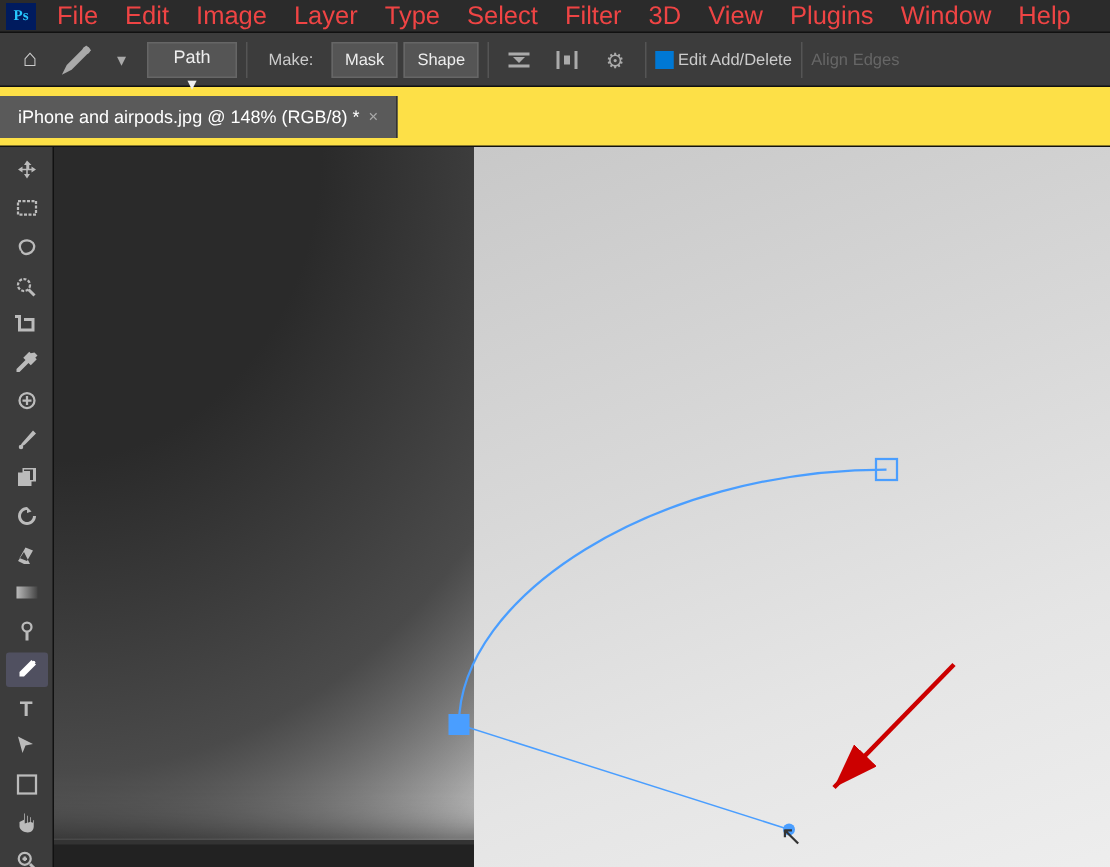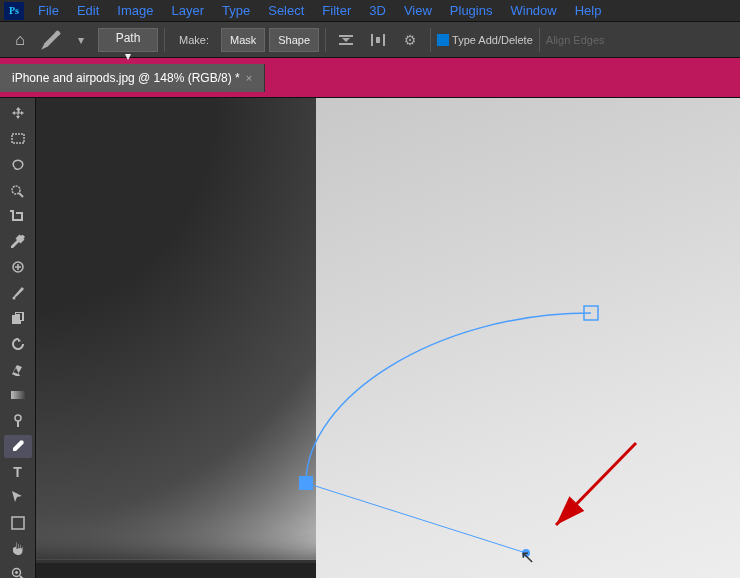--- a/index.html
+++ b/index.html
@@ -6,21 +6,21 @@
     body { width: 740px; height: 578px; overflow: hidden; font-family: Arial, sans-serif; font-size: 12px; background: #1e1e1e; }
 
     
     .menu-bar {
       display: flex; align-items: center;
       background: #2b2b2b; height: 22px;
       padding: 0 4px; gap: 2px;
       border-bottom: 1px solid #111;
     }
     .menu-bar-logo { width: 20px; height: 20px; margin-right: 4px; display: flex; align-items: center; justify-content: center; }
-    .menu-item { color: #3b82f6; font-size: 13px; padding: 2px 8px; cursor: pointer; white-space: nowrap; }
+    .menu-item { color: #ef4444; font-size: 17px; padding: 2px 8px; cursor: pointer; white-space: nowrap; }
 
     
     .options-bar {
       display: flex; align-items: center;
       background: #3c3c3c; height: 36px;
       padding: 0 6px; gap: 4px;
       border-bottom: 1px solid #111;
     }
     .home-btn { width: 28px; height: 28px; display: flex; align-items: center; justify-content: center; color: #ccc; font-size: 16px; }
     .pen-tool-icon { width: 26px; height: 26px; display: flex; align-items: center; justify-content: center; color: #aaa; font-size: 14px; }
@@ -36,21 +36,21 @@
     }
     .icon-btn { width: 28px; height: 28px; display: flex; align-items: center; justify-content: center; color: #aaa; font-size: 14px; cursor: pointer; }
     .separator { width: 1px; height: 24px; background: #555; margin: 0 2px; }
     .auto-add-label { color: #ccc; font-size: 11px; display: flex; align-items: center; gap: 3px; }
     .checkbox-mock { width: 12px; height: 12px; border: 1px solid #888; background: #555; display: inline-block; }
     .align-edges-label { color: #666; font-size: 11px; }
 
     
     .tab-bar {
       display: flex; align-items: center;
-      background: #be185d; height: 40px;
+      background: #fde047; height: 40px;
       padding: 0; border-bottom: 1px solid #111;
     }
     .tab-item {
       display: flex; align-items: center;
       background: #6b6b6b; color: #ddd; font-size: 12px;
       padding: 4px 12px; height: 28px; gap: 6px; cursor: pointer;
       border-right: 1px solid #333;
     }
     .tab-item.active { background: #5a5a5a; color: #fff; }
     .tab-close { color: #aaa; font-size: 11px; cursor: pointer; }
@@ -160,21 +160,21 @@
         <rect x="13" y="2" width="2" height="12"></rect>
         <rect x="6" y="5" width="4" height="6"></rect>
       </svg>
   </div>
   <div class="icon-btn">⚙</div>
 
   <div class="separator"></div>
 
   <div class="auto-add-label">
     <div class="checkbox-mock" style="background:#0078d4;border-color:#0078d4;"></div>
-    <span>Type Add/Delete</span>
+    <span>Edit Add/Delete</span>
   </div>
 
   <div class="separator"></div>
 
   <span class="align-edges-label">Align Edges</span>
 </div>
 
 <div class="tab-bar">
   <div class="tab-item active">
     <span>iPhone and airpods.jpg @ 148% (RGB/8) *</span>

